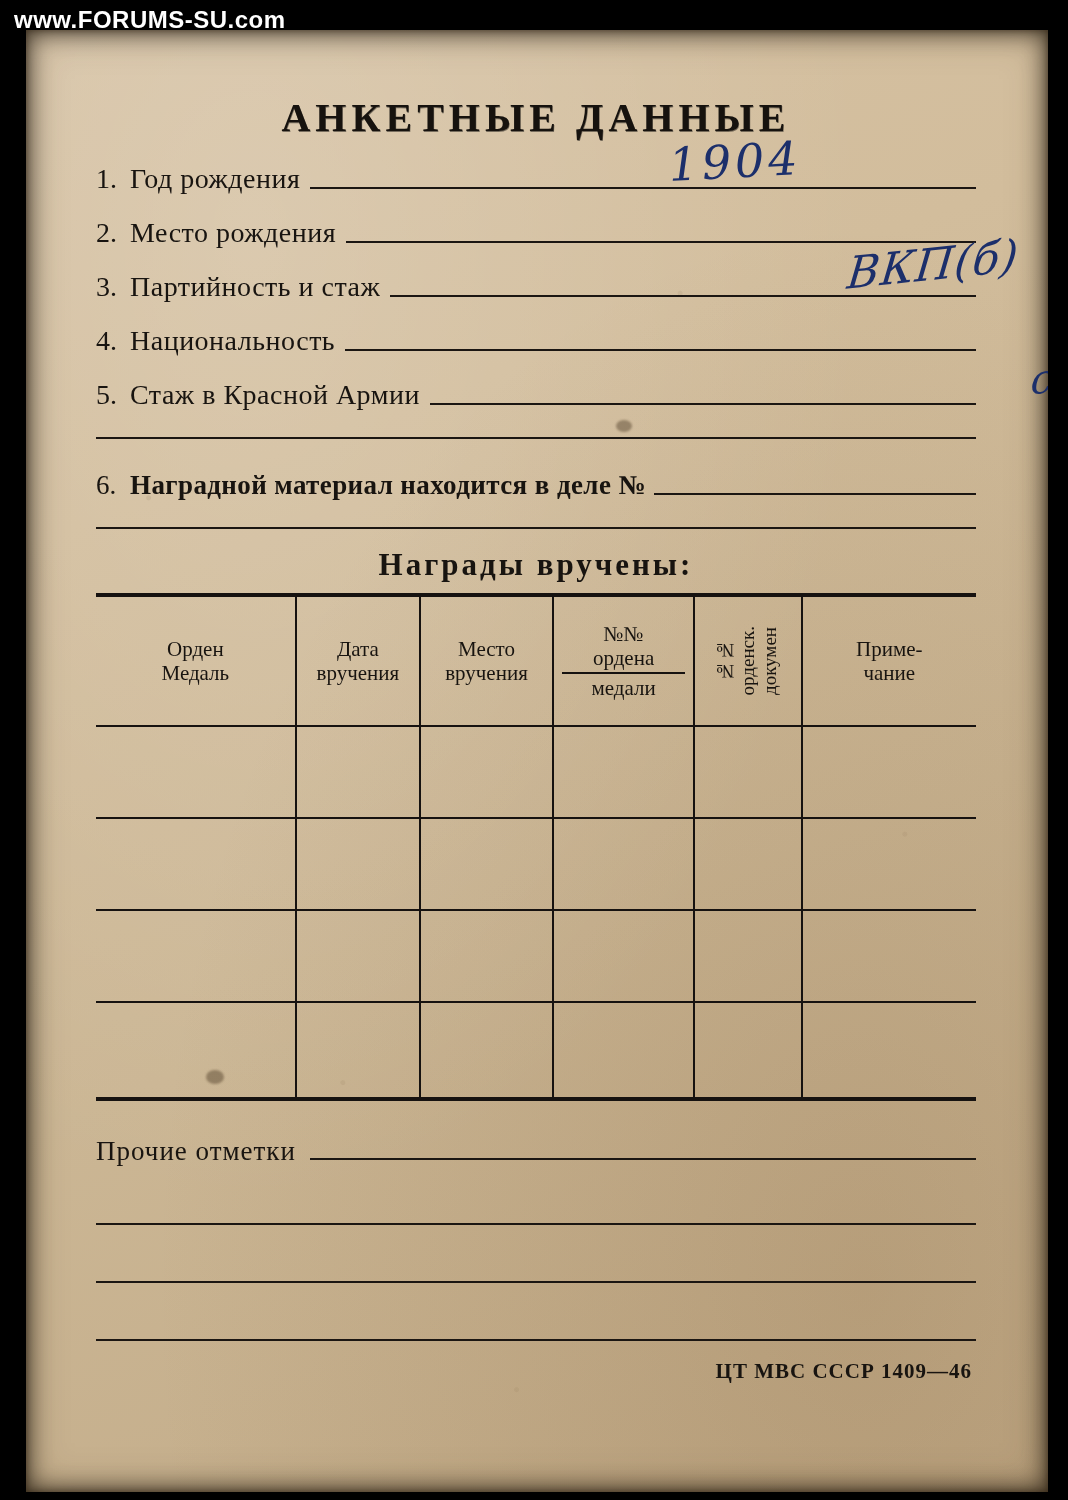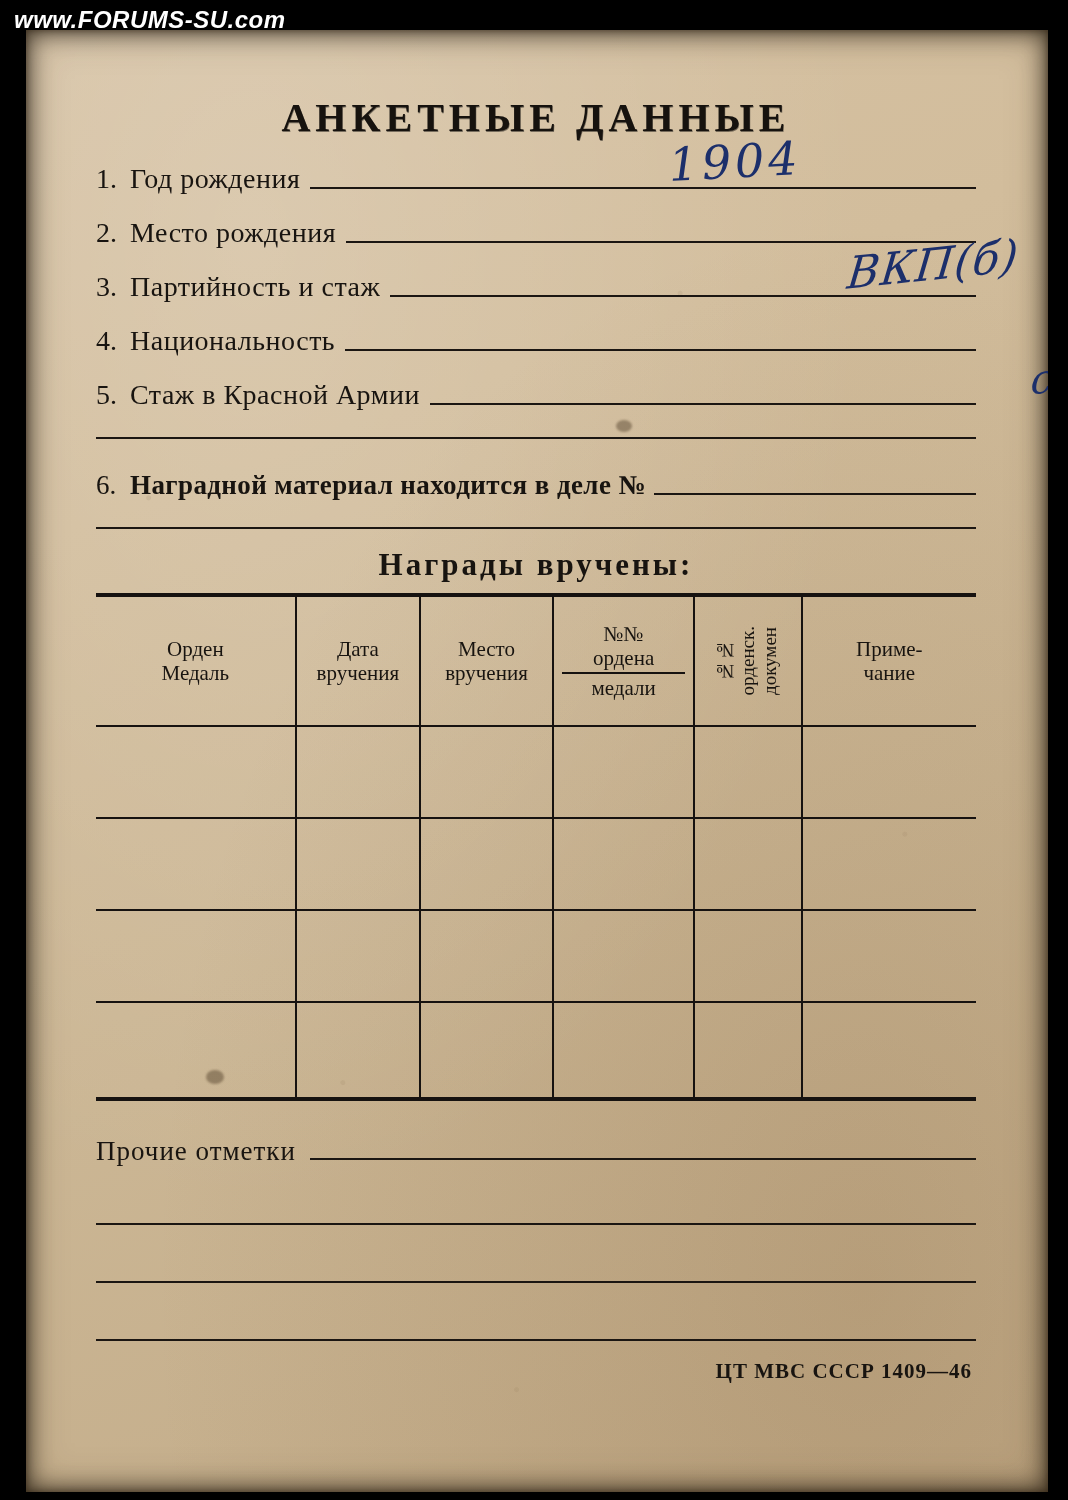--- a/index.html
+++ b/index.html
@@ -20,21 +20,20 @@
     position: absolute;
     top: 6px;
     left: 14px;
     font-family: "Liberation Sans", sans-serif;
     font-weight: bold;
     font-size: 24px;
     letter-spacing: 0.5px;
     color: #ffffff;
     z-index: 50;
     text-shadow: 0 0 2px #000;
-    font-style: italic;
   }
 
   
   .card {
     position: absolute;
     left: 26px;
     top: 30px;
     width: 1022px;
     height: 1462px;
     background:

